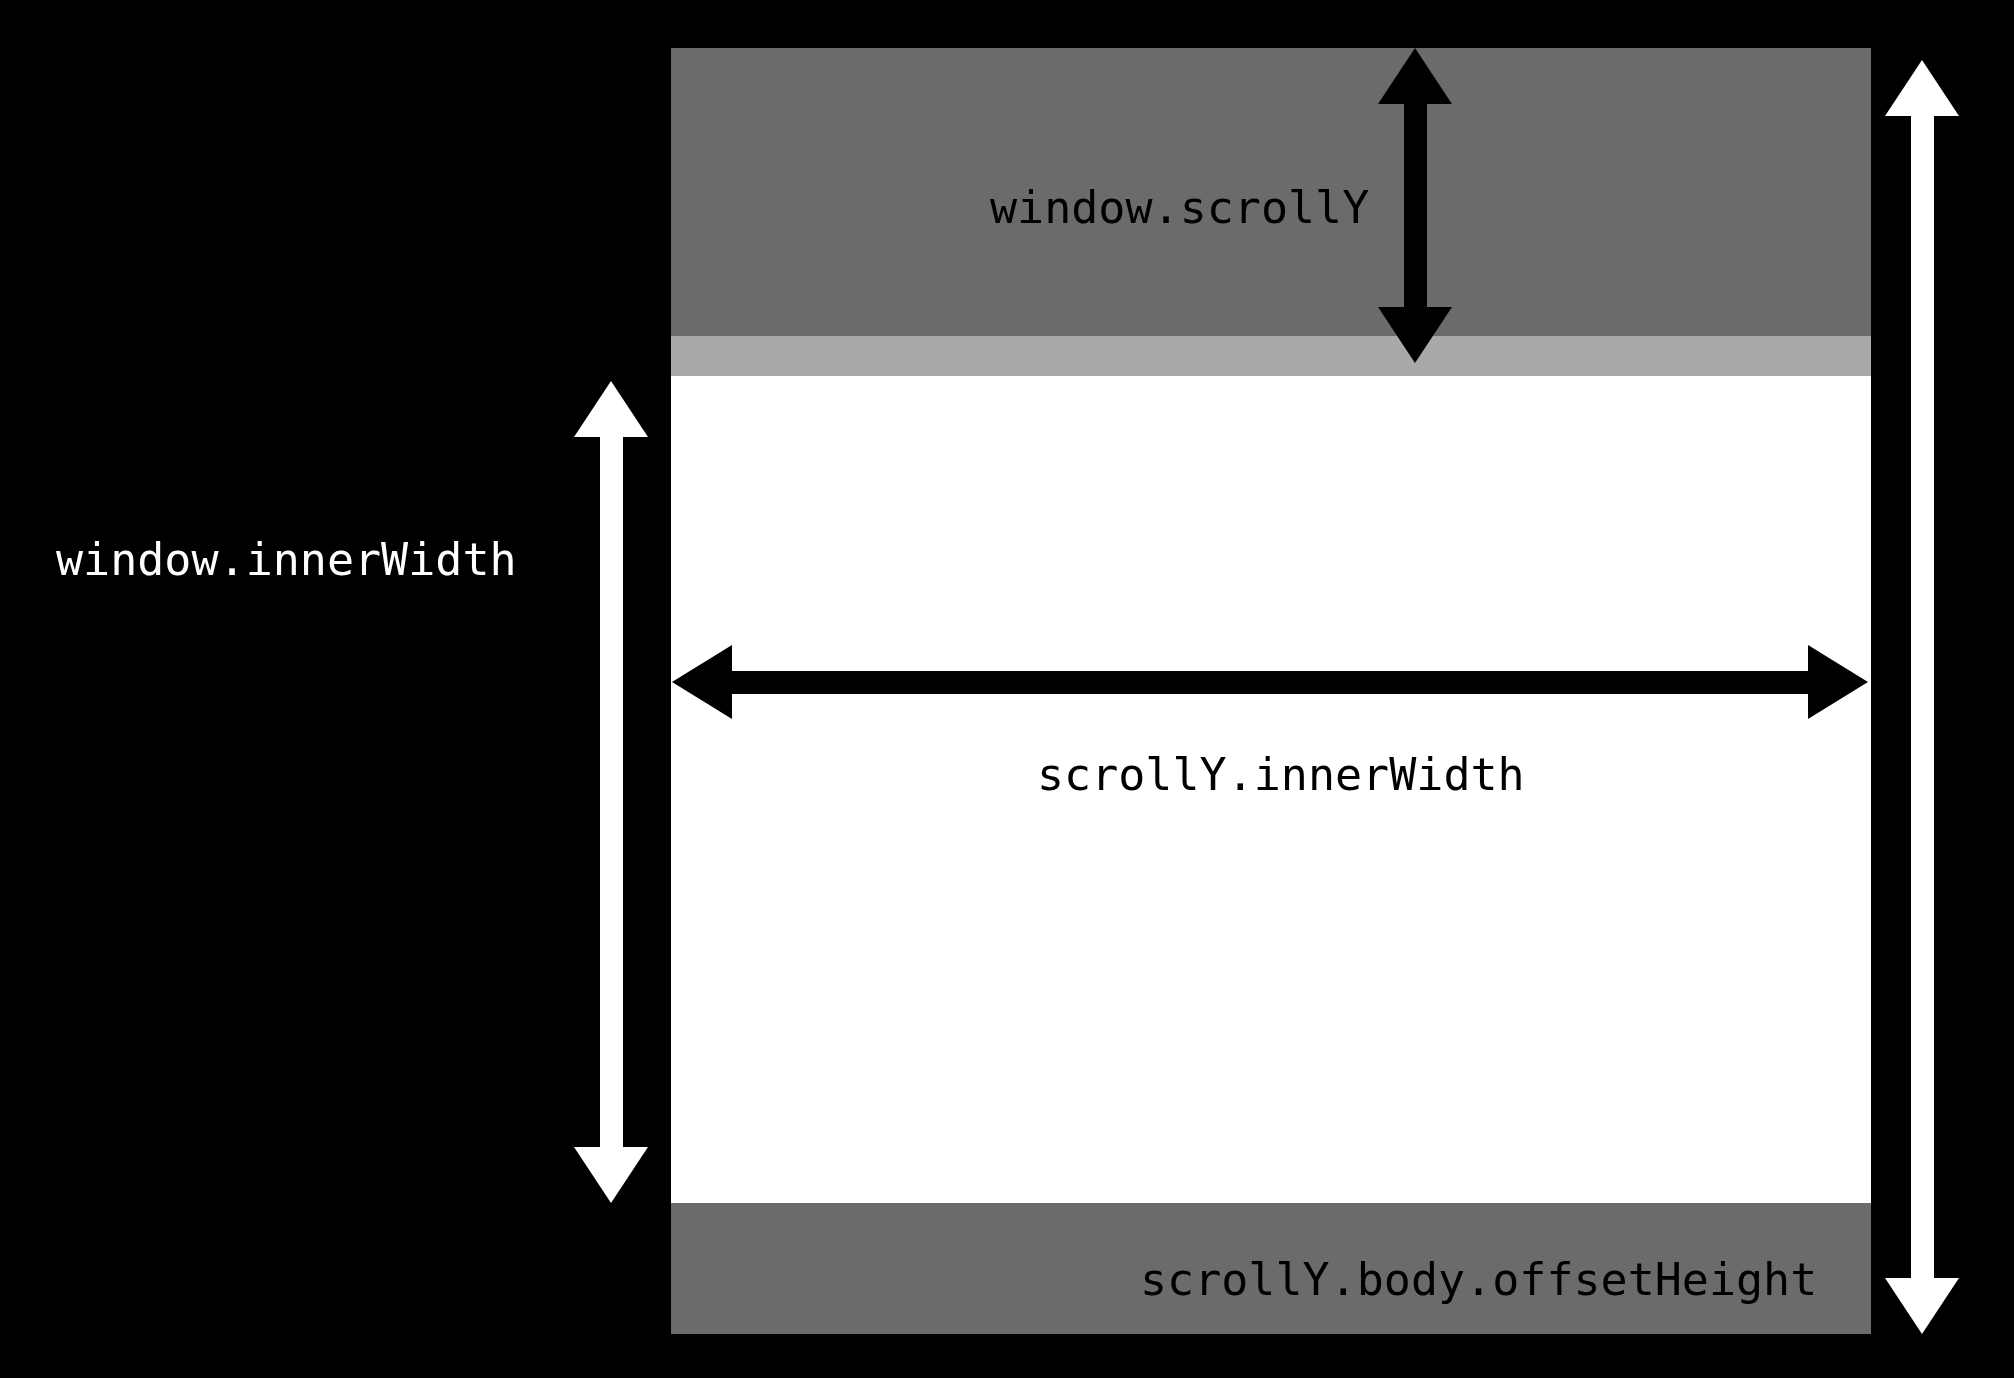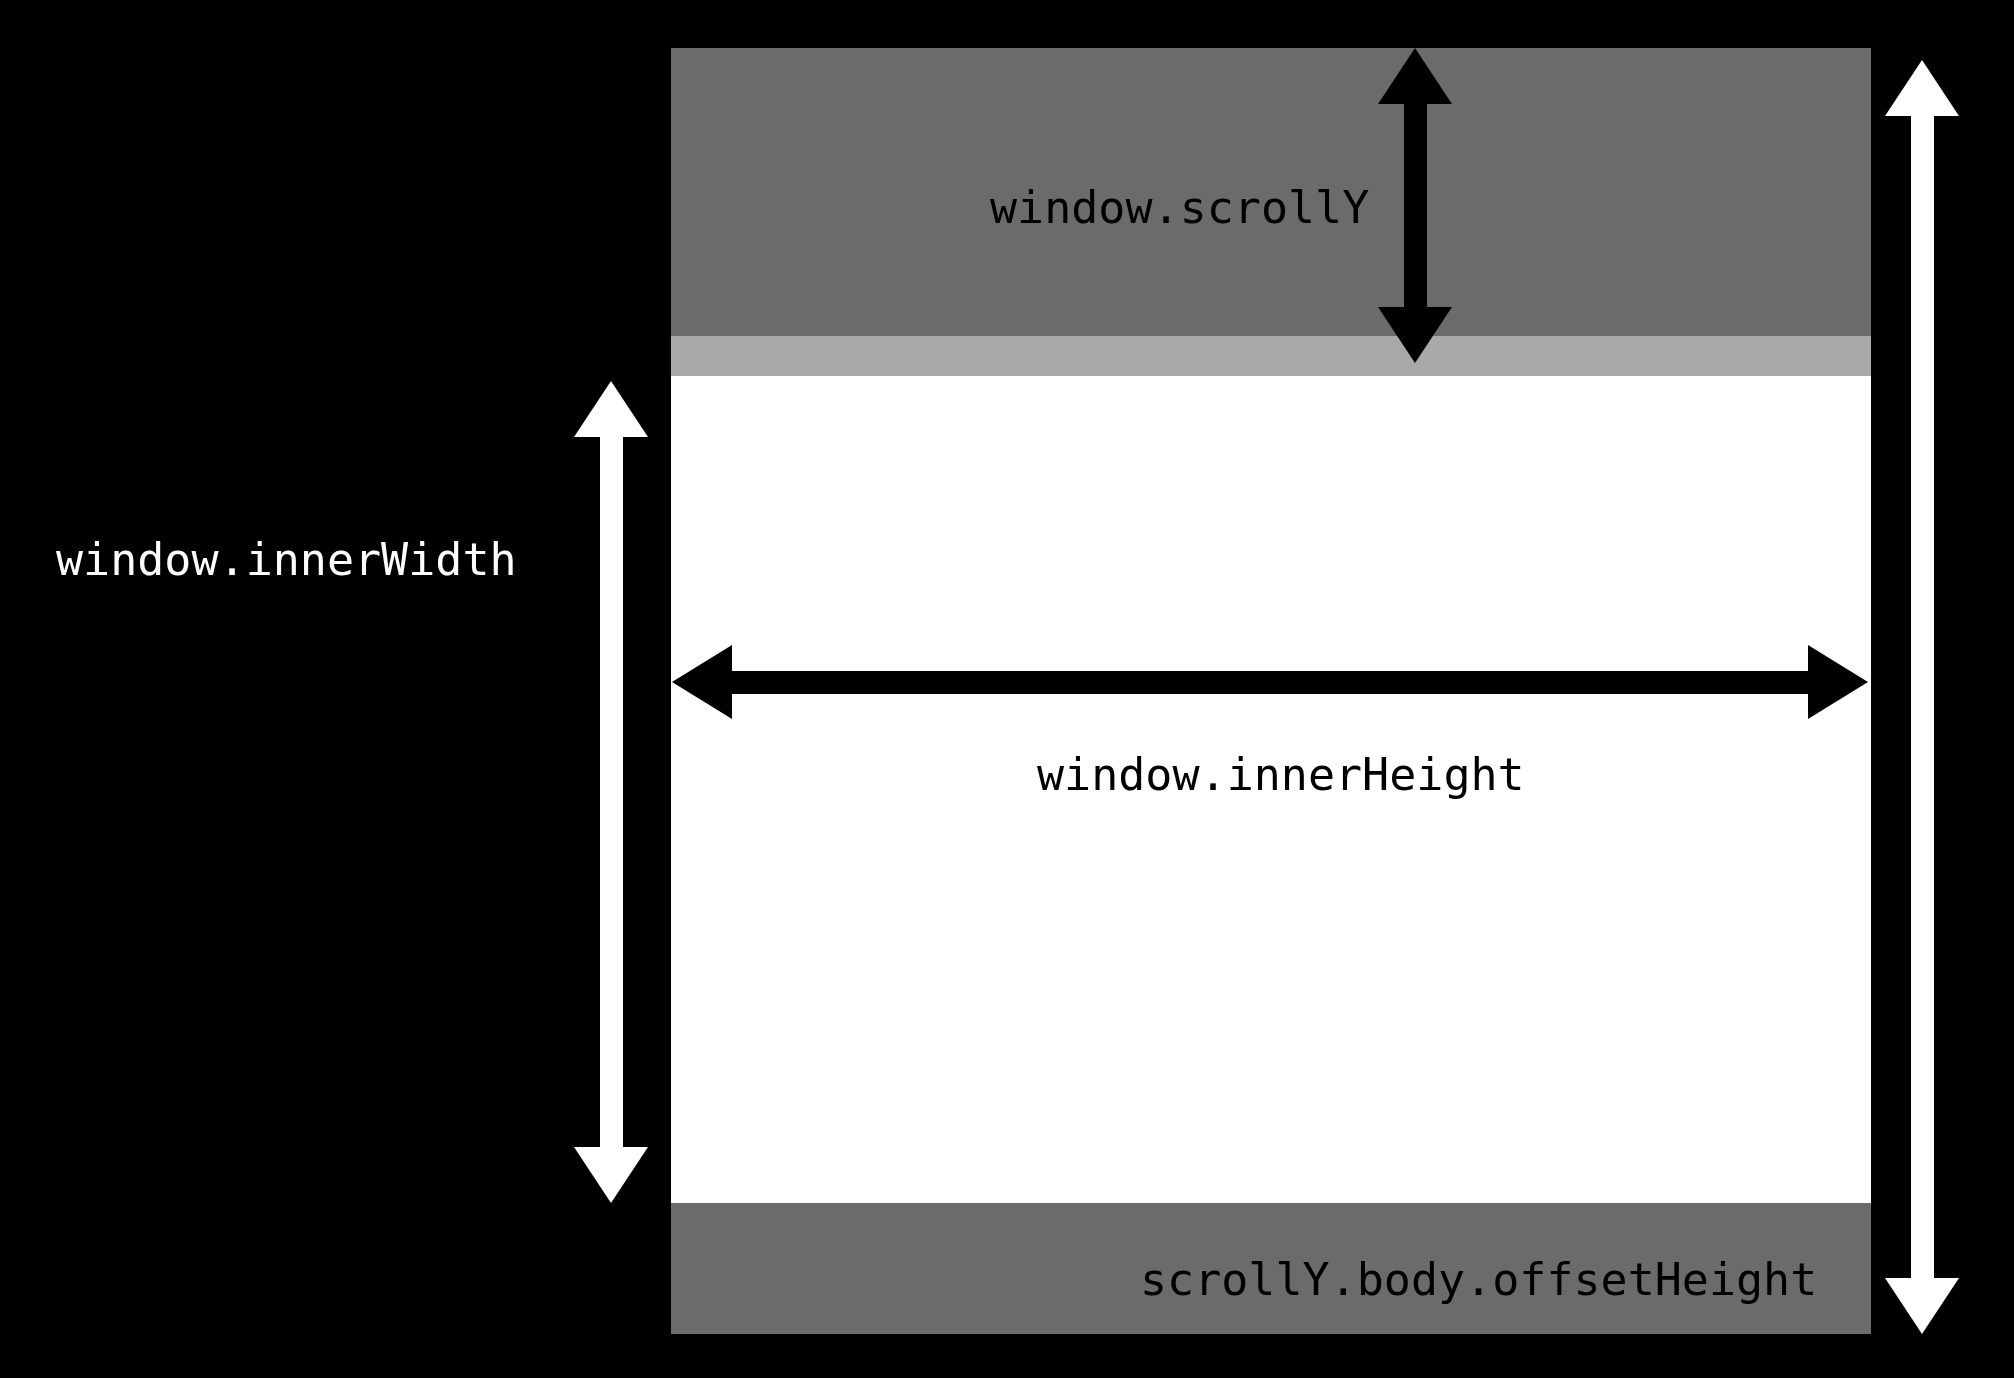--- a/index.html
+++ b/index.html
@@ -64,21 +64,21 @@
     <div class="shaft"></div>
     <div class="head head-bottom"></div>
   </div>
   <div class="label label-light" style="left:56px; top:537px;">window.innerWidth</div>
 
   <div class="arrow-h arrow-dark" style="left:672px; top:645px; width:1196px; height:74px;">
     <div class="head head-left"></div>
     <div class="shaft"></div>
     <div class="head head-right"></div>
   </div>
-  <div class="label label-dark" style="left:1037px; top:752px;">window.innerHeight</div>
+  <div class="label label-dark" style="left:1037px; top:752px;">scrollY.innerWidth</div>
 
   <div class="arrow-v arrow-light" style="left:1885px; top:60px; width:74px; height:1274px;">
     <div class="head head-top"></div>
     <div class="shaft"></div>
     <div class="head head-bottom"></div>
   </div>
   <div class="label label-dark" style="left:1140px; top:1257px;">scrollY.body.offsetHeight</div>
 
 </div>
 

